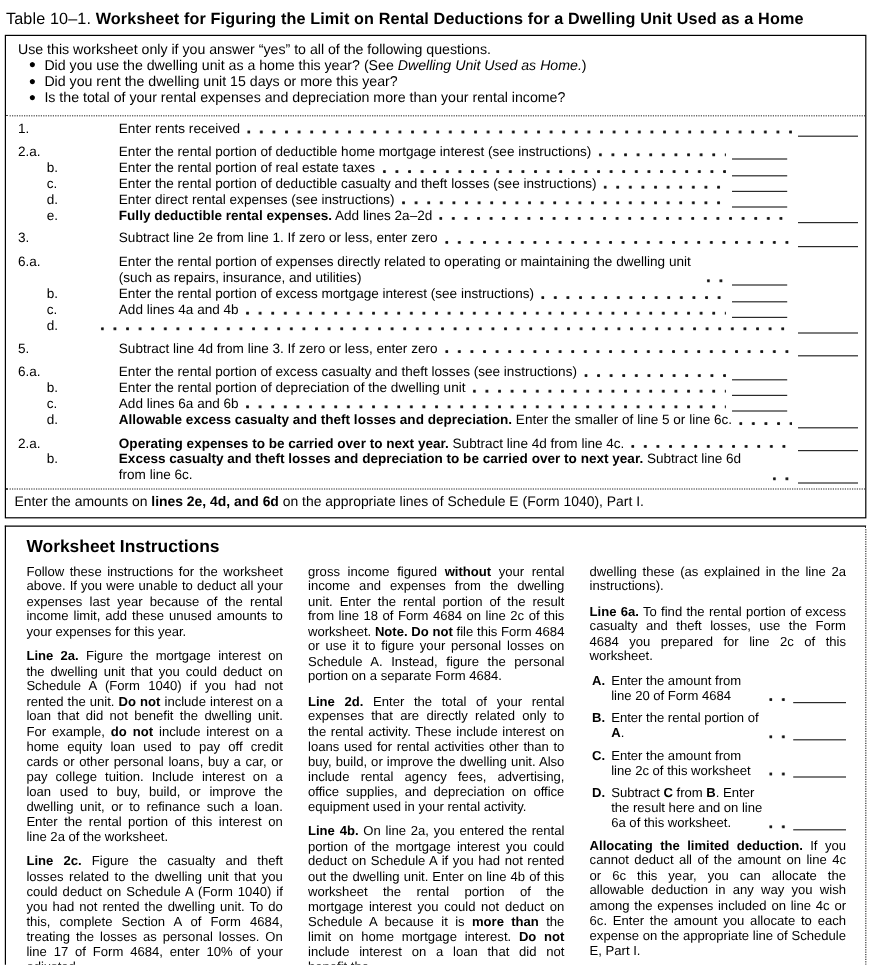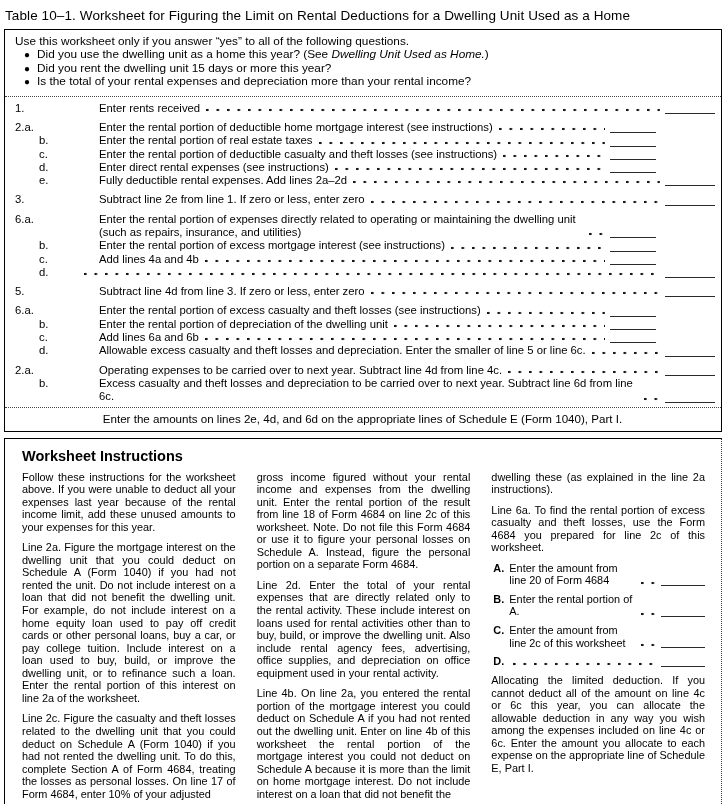--- a/index.html
+++ b/index.html
@@ -3,21 +3,21 @@
 <meta charset="utf-8">
 <style>
   * { margin:0; padding:0; box-sizing:border-box; }
   html,body { background:#fff; }
   body {
     width:725px; height:804px; overflow:hidden;
     font-family:"Liberation Sans", sans-serif;
     color:#000;
     padding:7px 3px 0 4px;
   }
-  .b { font-weight:normal; }
+  .b { font-weight:bold; }
   .i { font-style:italic;margin-top:16px; }
 
   
   .table-title { font-size:13.5px; line-height:17px; margin:0 0 5px 1px; letter-spacing:.1px; }
 
   
   .ws-box { border:1.6px solid #000; }
   .intro { padding:5px 8px 7px 10px; font-size:11.8px; line-height:13.4px; }
   .bullet-row { display:flex; margin-left:9px; }
   .bullet-glyph { flex:none; width:13px; font-size:10px; line-height:13.4px; }
@@ -40,21 +40,21 @@
   }
   .blank { flex:none; align-self:flex-end; height:12px; border-bottom:1.3px solid #2a2a2a; margin-bottom:1px; }
   .blank.inner { width:46px; }
   .blank.outer { width:50px; }
   .tail { flex:none; }
   .tail.inner { width:62px; }
   .tail.outer { width:3px; }
 
   .ws-footer {
     border-top:1.2px dotted #444;
-    padding:4px 8px 6px 7px; font-size:11.6px; line-height:13px;text-align:center;
+    padding:4px 8px 6px 7px; font-size:11.6px; line-height:13px;
   }
 
   
   .instr-box {
     margin-top:6px; height:394px;
     border:1.6px solid #000; border-right:1.2px dotted #333;
     padding:8px 16px 6px 17px; overflow:hidden;
   }
   .instr-heading { font-size:14.5px; font-weight:bold; margin:1px 0 7px 0; }
   .instr-cols { display:grid; grid-template-columns:1fr 1fr 1fr; column-gap:21px; }
@@ -255,19 +255,20 @@
           <span class="blank"></span>
         </div>
         <div class="mini">
           <span class="mini-letter">C.</span>
           <span class="mini-text"><span>Enter the amount from line 2c of this worksheet</span></span>
           <span class="leader"></span>
           <span class="blank"></span>
         </div>
         <div class="mini">
           <span class="mini-letter">D.</span>
+          <span class="mini-text"><span>Subtract </span><span class="b">C</span><span> from </span><span class="b">B</span><span>. Enter the result here and on line 6a of this worksheet.</span></span>
           <span class="leader"></span>
           <span class="blank"></span>
         </div>
         <div class="ipara"><span class="b">Allocating the limited deduction.</span><span> If you cannot deduct all of the amount on line 4c or 6c this year, you can allocate the allowable deduction in any way you wish among the expenses included on line 4c or 6c. Enter the amount you allocate to each expense on the appropriate line of Schedule E, Part I.</span></div>
       </div>
     </div>
 </div>
 
 </body></html>

